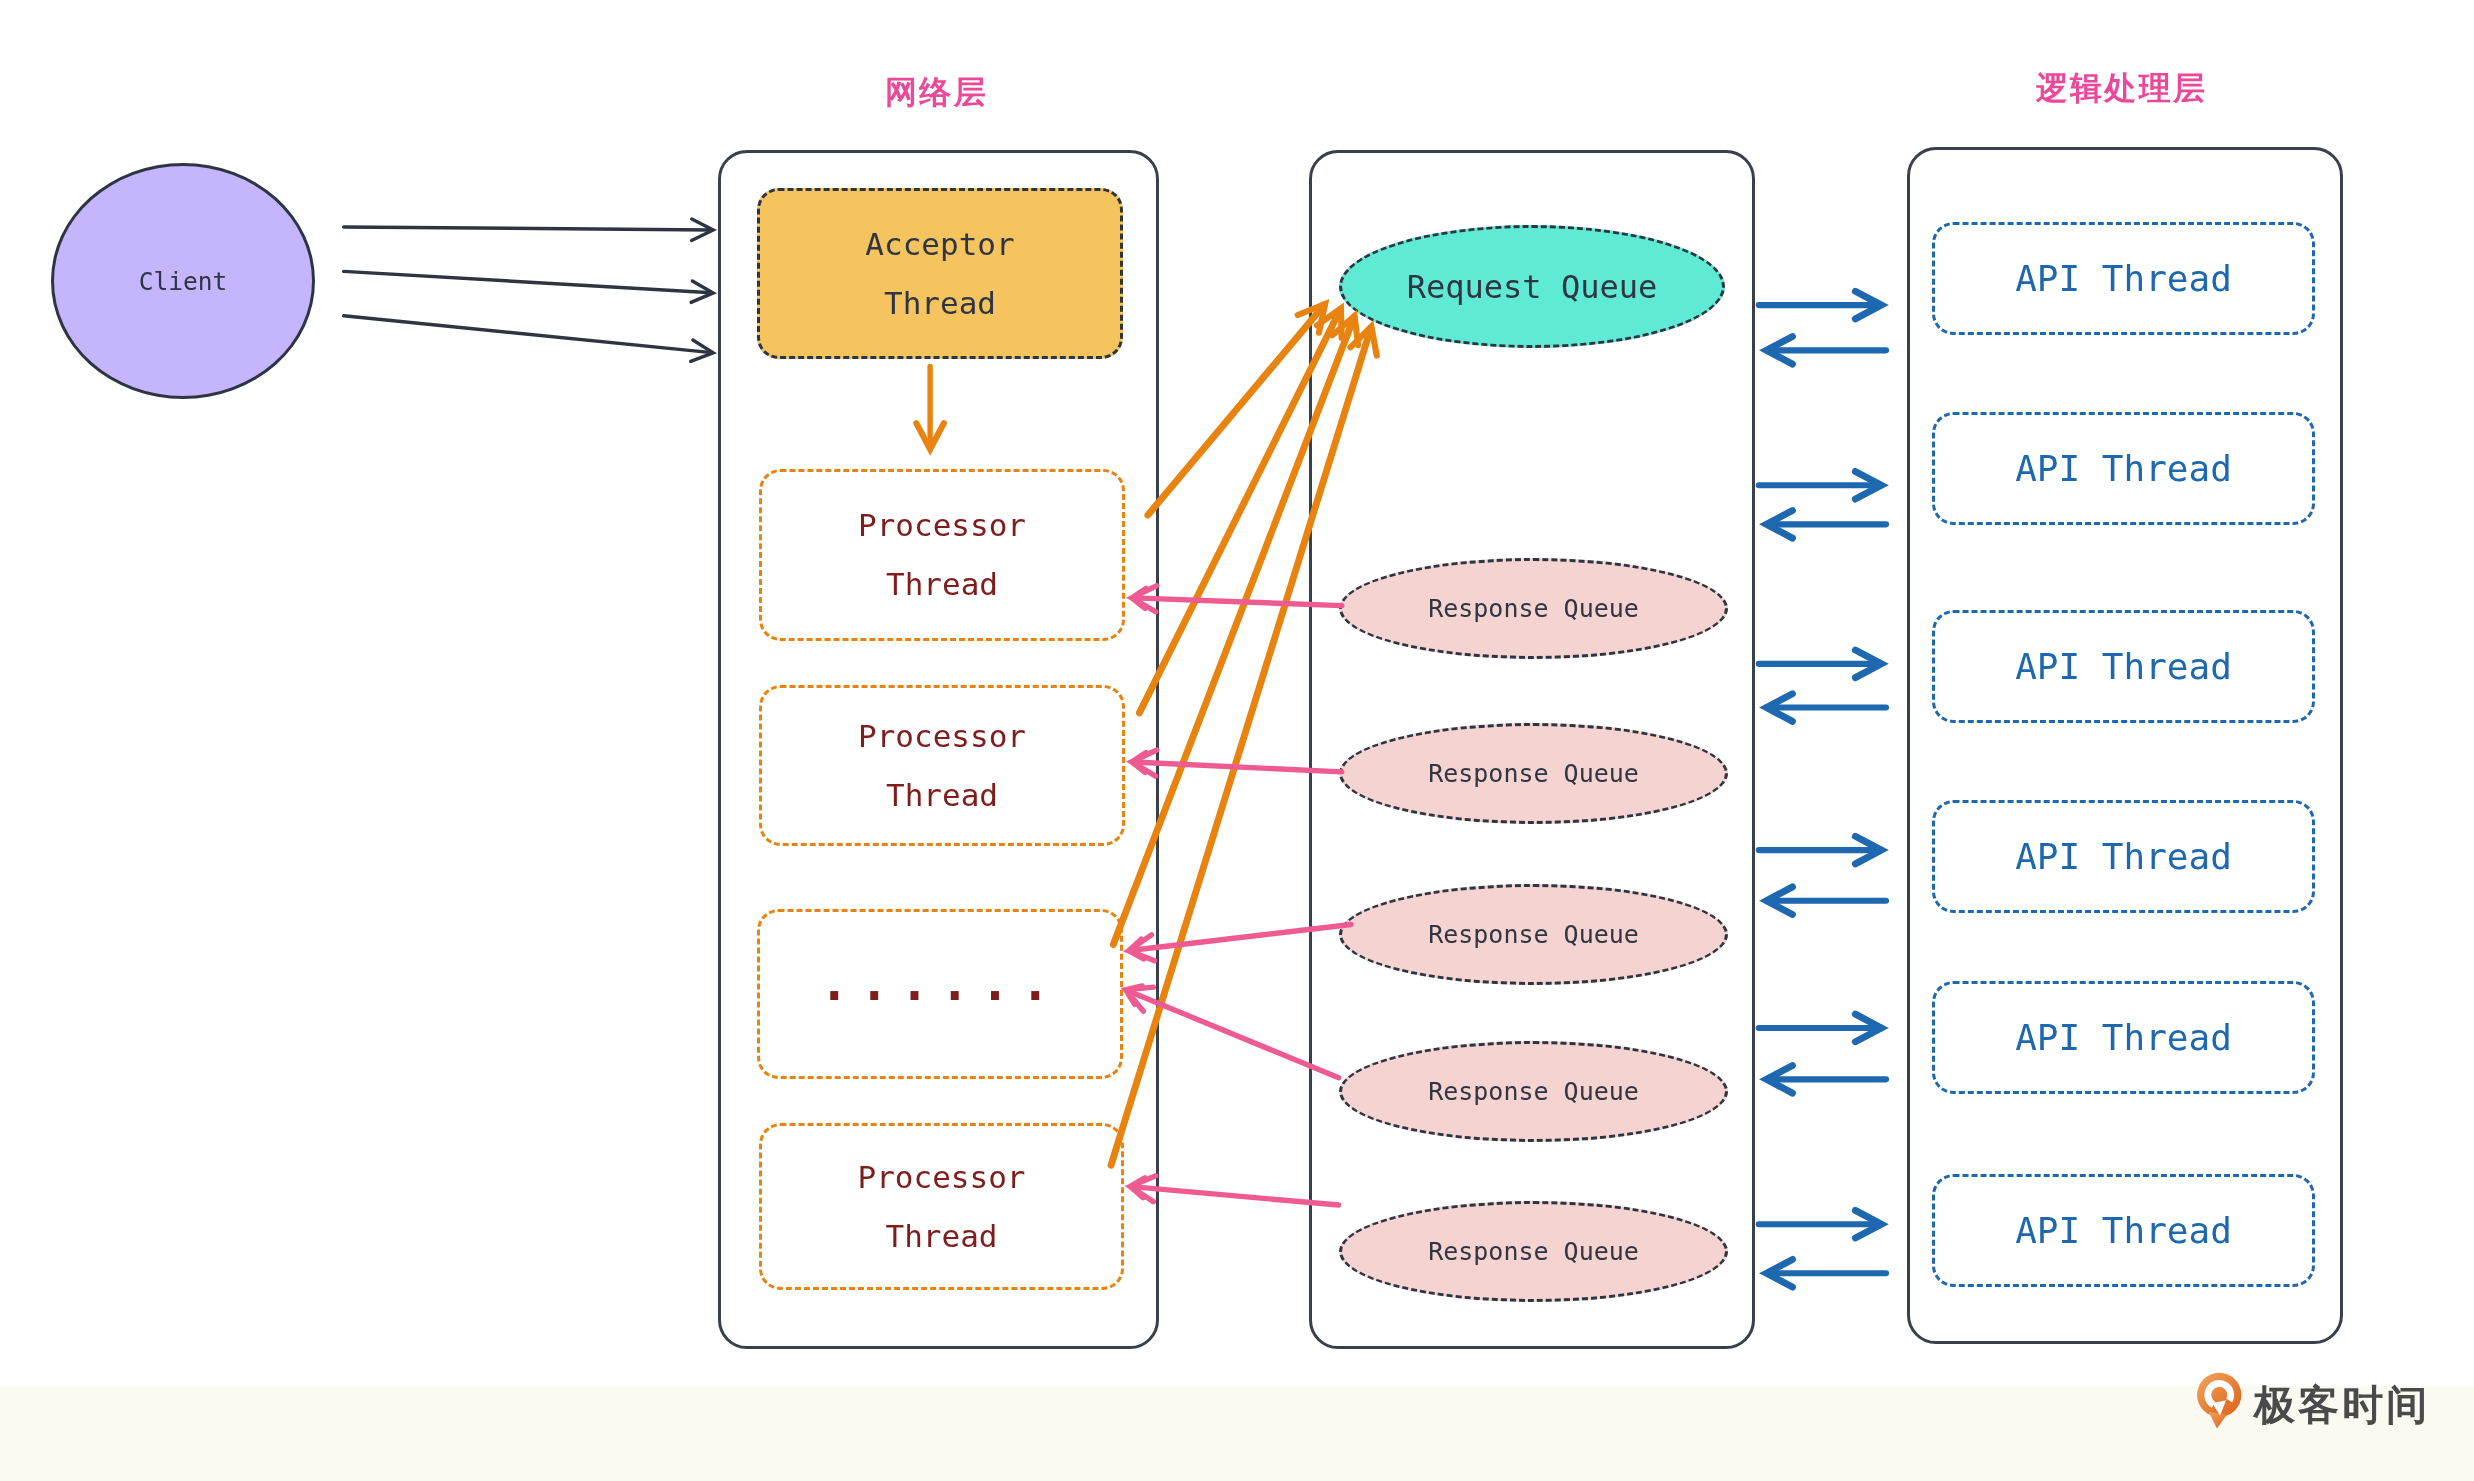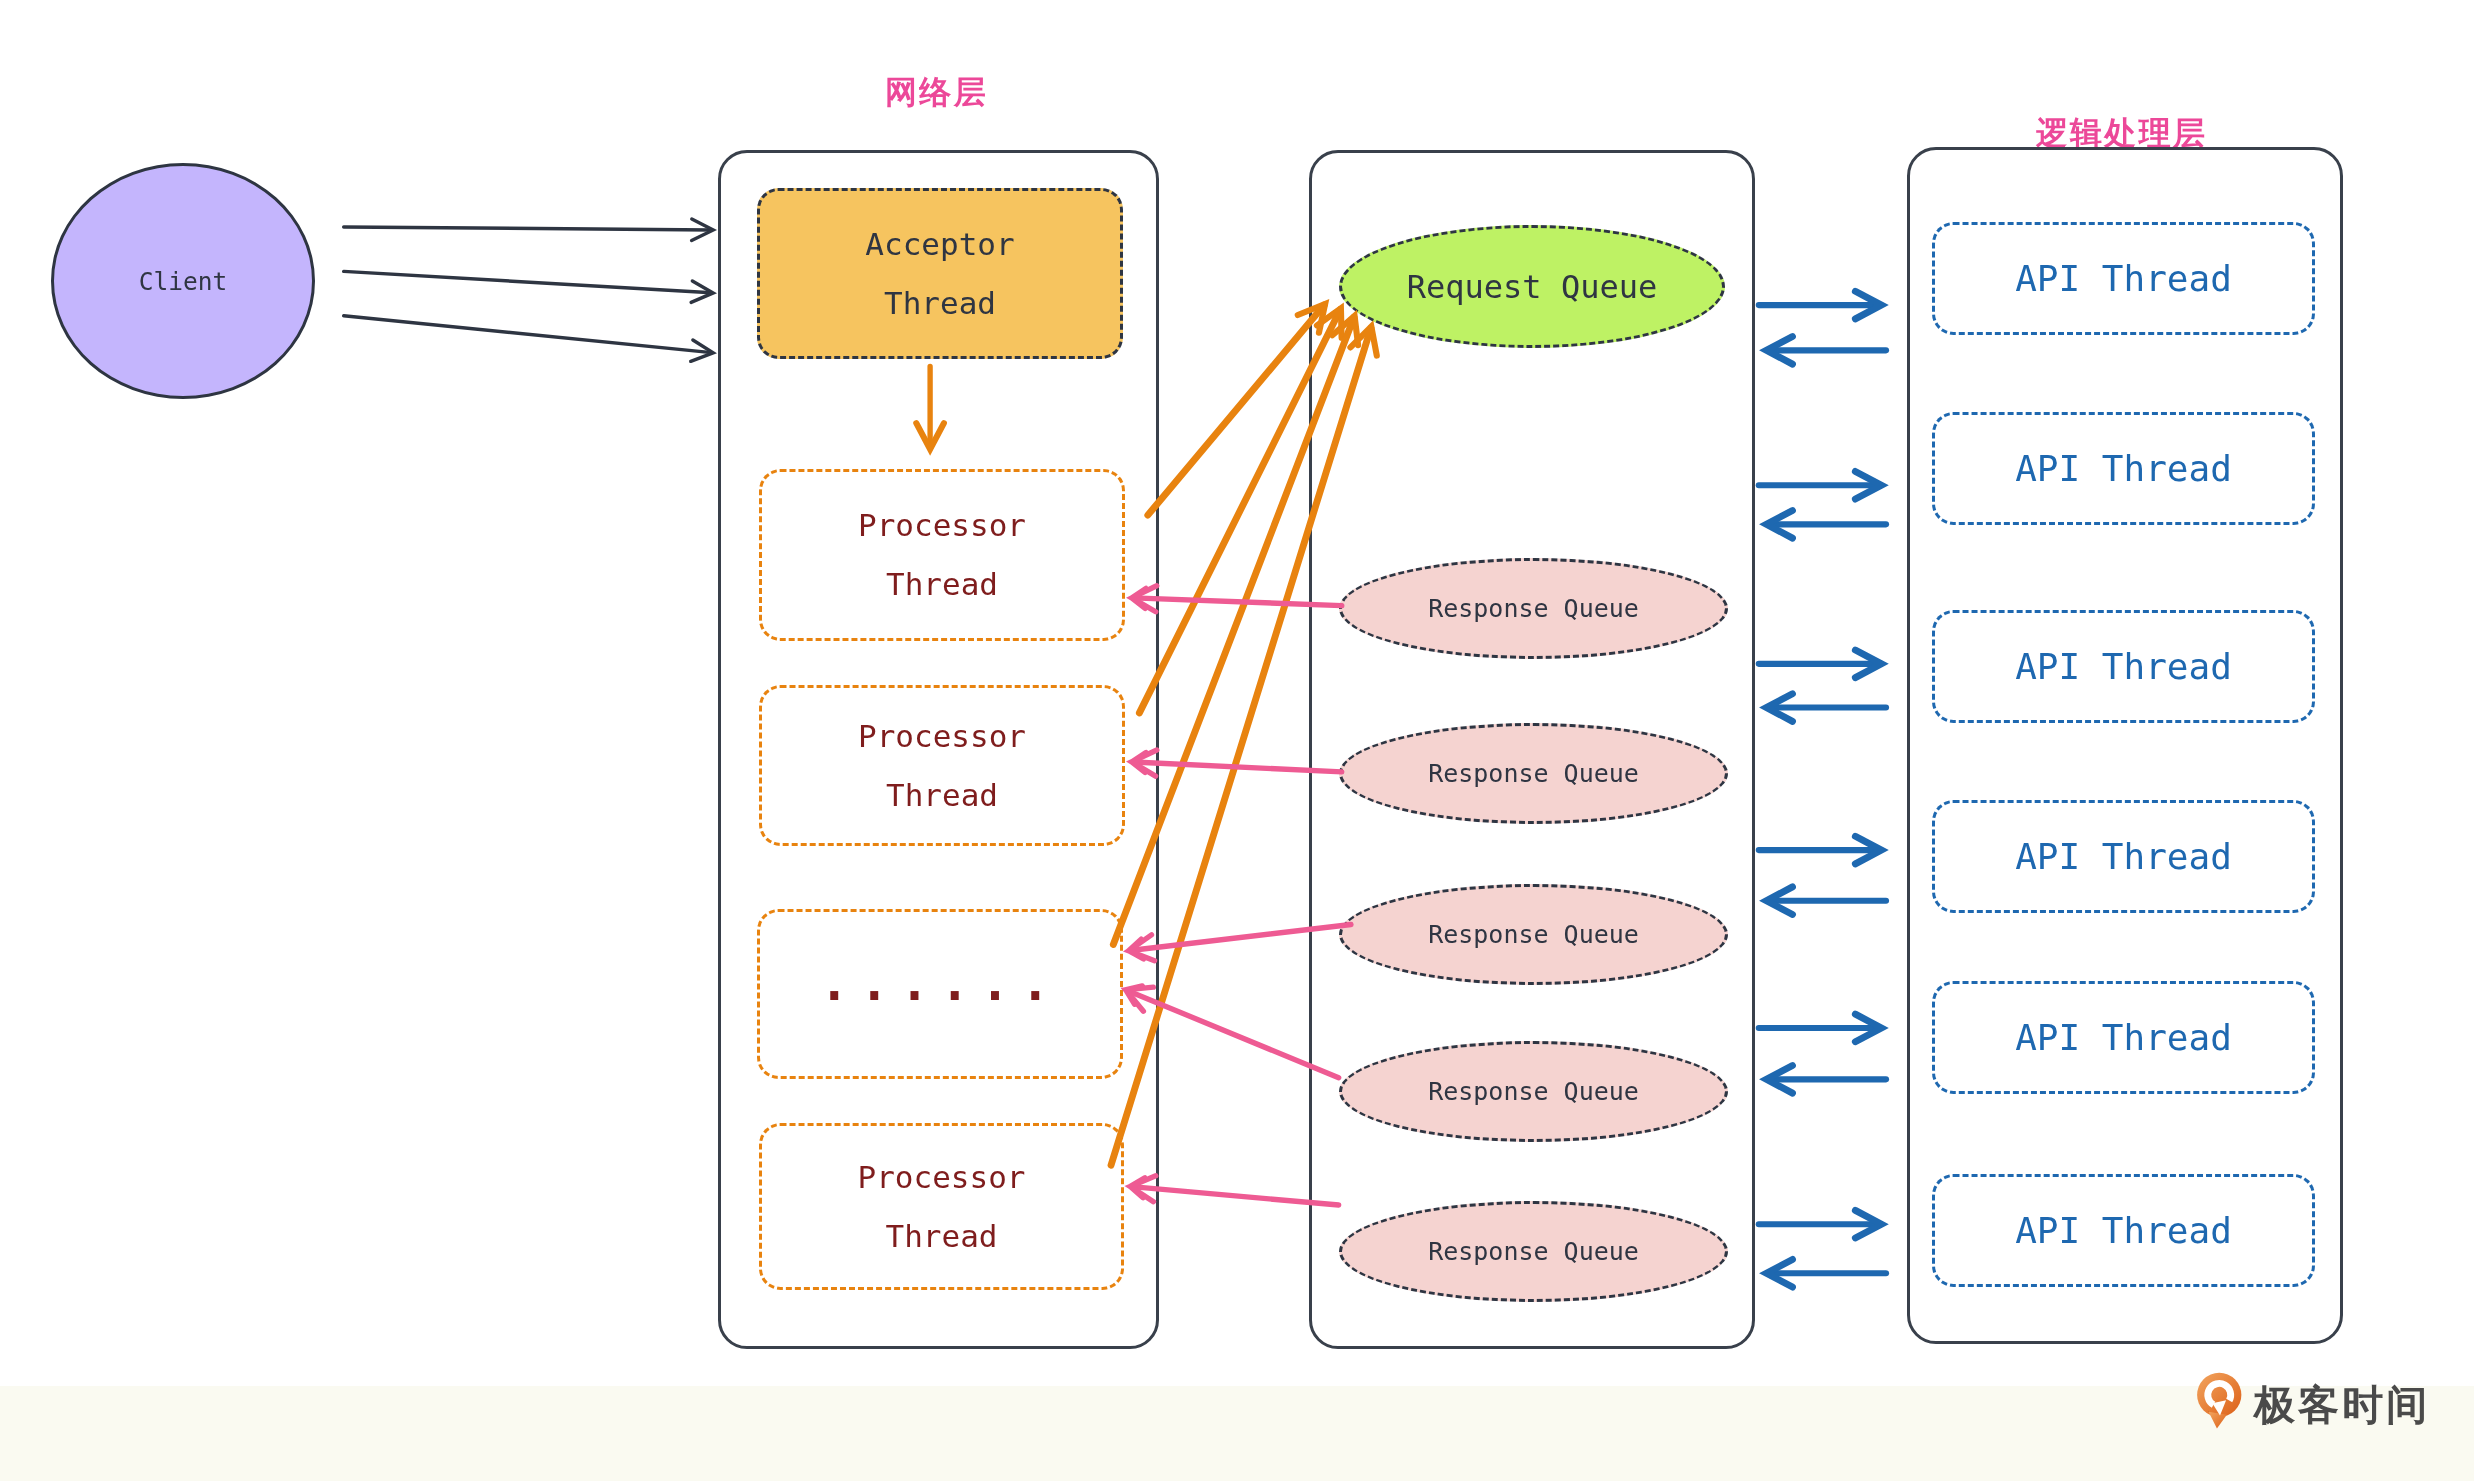--- a/index.html
+++ b/index.html
@@ -31,39 +31,39 @@
   }
   .box.acceptor{border:3.8px dashed #2e3542;background:#f6c45f;color:#2f3542;}
   .box.proc{border:3.1px dashed #e8830f;color:#7f1d1d;}
   .box.api{border:3.1px dashed #1e68b0;color:#1e68b0;font-size:36px;}
   .box .dots{font-size:49px;font-weight:bold;letter-spacing:10.7px;transform:translateY(-10.7px);}
   
   .qellipse{
     position:absolute;border-radius:50%;border:3.1px dashed #2e3542;
     display:flex;align-items:center;justify-content:center;font-size:25px;color:#2f3542;
   }
-  .qellipse.request{background:#bef264;font-size:32px;}
+  .qellipse.request{background:#5eead4;font-size:32px;}
   .qellipse.response{background:#f5d3d0;}
   
   svg.arrows{position:absolute;left:0;top:0;pointer-events:none;}
   
   .footer-strip{position:absolute;left:0;top:1386px;width:2475px;height:95px;background:#fafaf1;}
   .brand{
     position:absolute;left:2254px;top:1378px;font-size:41px;font-weight:bold;color:#4a4a4a;
     font-family:"DejaVu Sans","Liberation Sans",sans-serif;letter-spacing:3.1px;
   }
   .brand-icon{position:absolute;left:2196px;top:1372px;}
 </style>
 </head>
 <body>
 
 <div class="canvas">
 
   <div class="col-title" style="left:783px;top:71px;width:307px;">网络层</div>
-  <div class="col-title" style="left:1968px;top:67px;width:307px;margin-top:45px;">逻辑处理层</div>
+  <div class="col-title" style="left:1968px;top:67px;width:307px;">逻辑处理层</div>
 
   <div class="container" style="left:718px;top:150px;width:435px;height:1193px;"></div>
   <div class="container" style="left:1309px;top:150px;width:440px;height:1193px;"></div>
   <div class="container" style="left:1907px;top:147px;width:430px;height:1191px;"></div>
 
   <div class="client">
     <span>Client</span>
   </div>
 
   <div class="box acceptor" style="left:757px;top:188px;width:360px;height:165px;">

